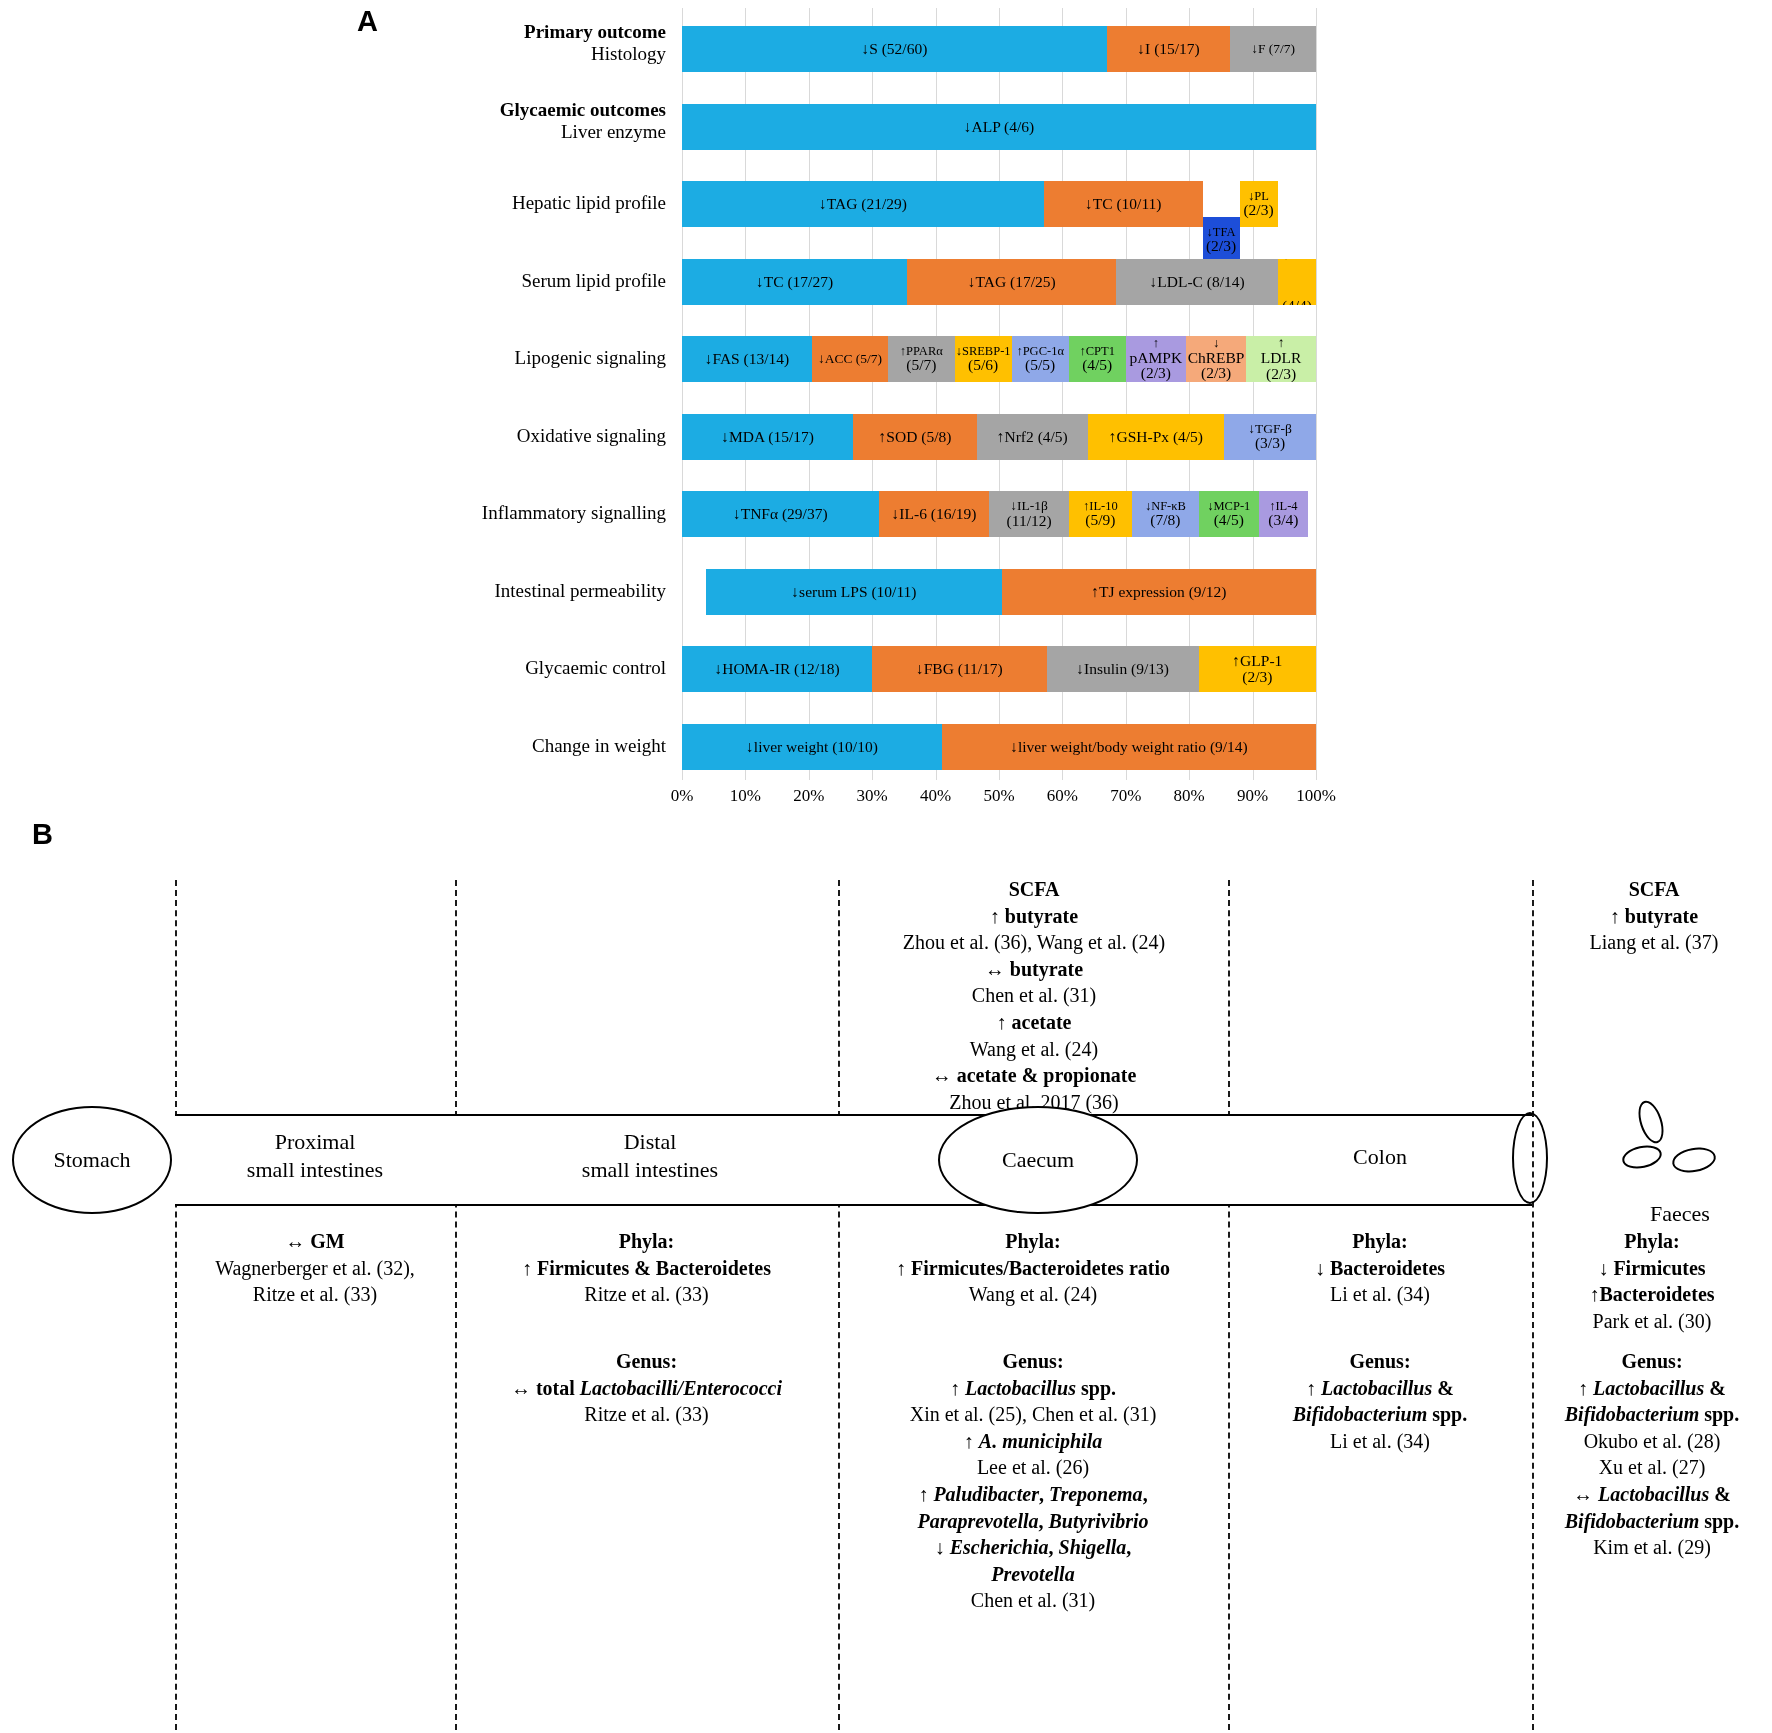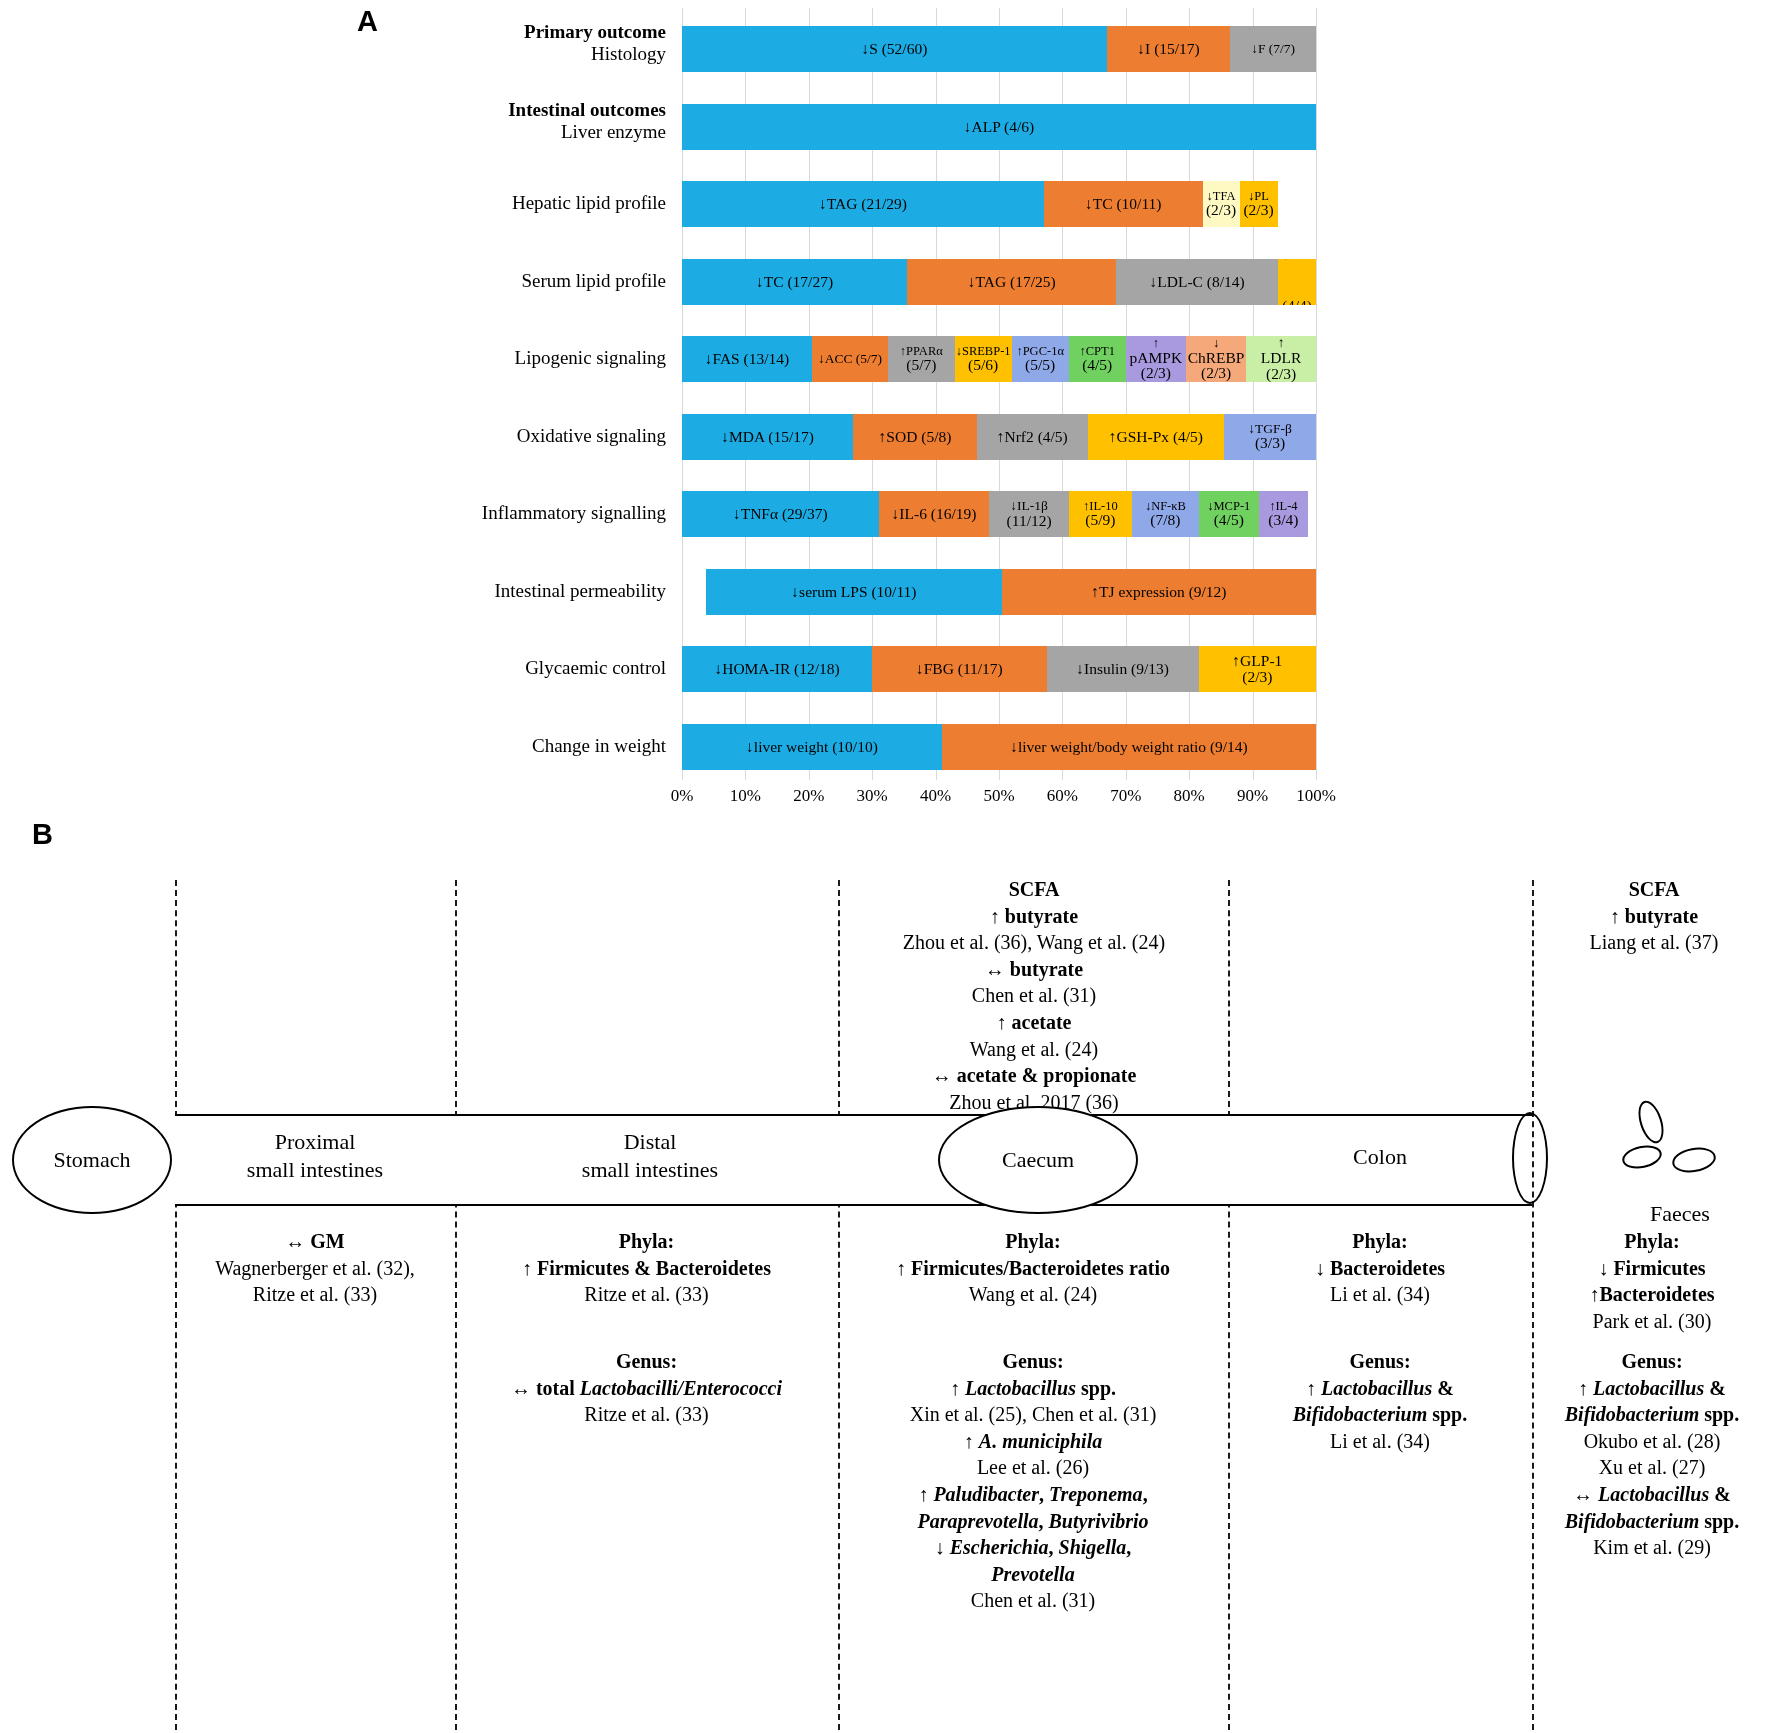--- a/index.html
+++ b/index.html
@@ -156,21 +156,21 @@
             <span>↓ALP (4/6)</span>
           </div>
         </div>
         <div class="row" style="top: 173px;">
           <div class="seg" style="width: 362px; background: rgb(28, 172, 227);">
             <span>↓TAG (21/29)</span>
           </div>
           <div class="seg" style="width: 158.5px; background: rgb(237, 125, 49);">
             <span>↓TC (10/11)</span>
           </div>
-          <div class="seg small tiny" style="width: 37px; background: #fef9c3;">
+          <div class="seg small tiny" style="width: 37px; background: #1d4ed8; margin-top: 36px;">
             <span>↓TFA</span>
             <span class="l2">(2/3)</span>
           </div>
           <div class="seg small tiny" style="width: 38.04px; background: rgb(255, 192, 0);">
             <span>↓PL</span>
             <span class="l2">(2/3)</span>
           </div>
         </div>
         <div class="row" style="top: 250.5px;">
           <div class="seg" style="width: 225.07px; background: rgb(28, 172, 227);">
@@ -301,21 +301,21 @@
           </div>
           <div class="seg" style="width: 374.06px; background: rgb(237, 125, 49);">
             <span>↓liver weight/body weight ratio  (9/14)</span>
           </div>
         </div>
       </div>
   </div>
 
   <div id="labels-host">
       <div class="rowlabel" style="top: 21px;"><div style="font-weight: bold;">Primary outcome</div><div>Histology</div></div>
-      <div class="rowlabel" style="top: 98.5px;"><div style="font-weight: bold;">Intestinal outcomes</div><div>Liver enzyme</div></div>
+      <div class="rowlabel" style="top: 98.5px;"><div style="font-weight: bold;">Glycaemic outcomes</div><div>Liver enzyme</div></div>
       <div class="rowlabel" style="top: 192px;"><div>Hepatic lipid profile</div></div>
       <div class="rowlabel" style="top: 269.5px;"><div>Serum lipid profile</div></div>
       <div class="rowlabel" style="top: 347px;"><div>Lipogenic signaling</div></div>
       <div class="rowlabel" style="top: 424.5px;"><div>Oxidative signaling</div></div>
       <div class="rowlabel" style="top: 502px;"><div>Inflammatory signalling</div></div>
       <div class="rowlabel" style="top: 579.5px;"><div>Intestinal permeability</div></div>
       <div class="rowlabel" style="top: 657px;"><div>Glycaemic control</div></div>
       <div class="rowlabel" style="top: 734.5px;"><div>Change in weight</div></div>
     </div>
 

